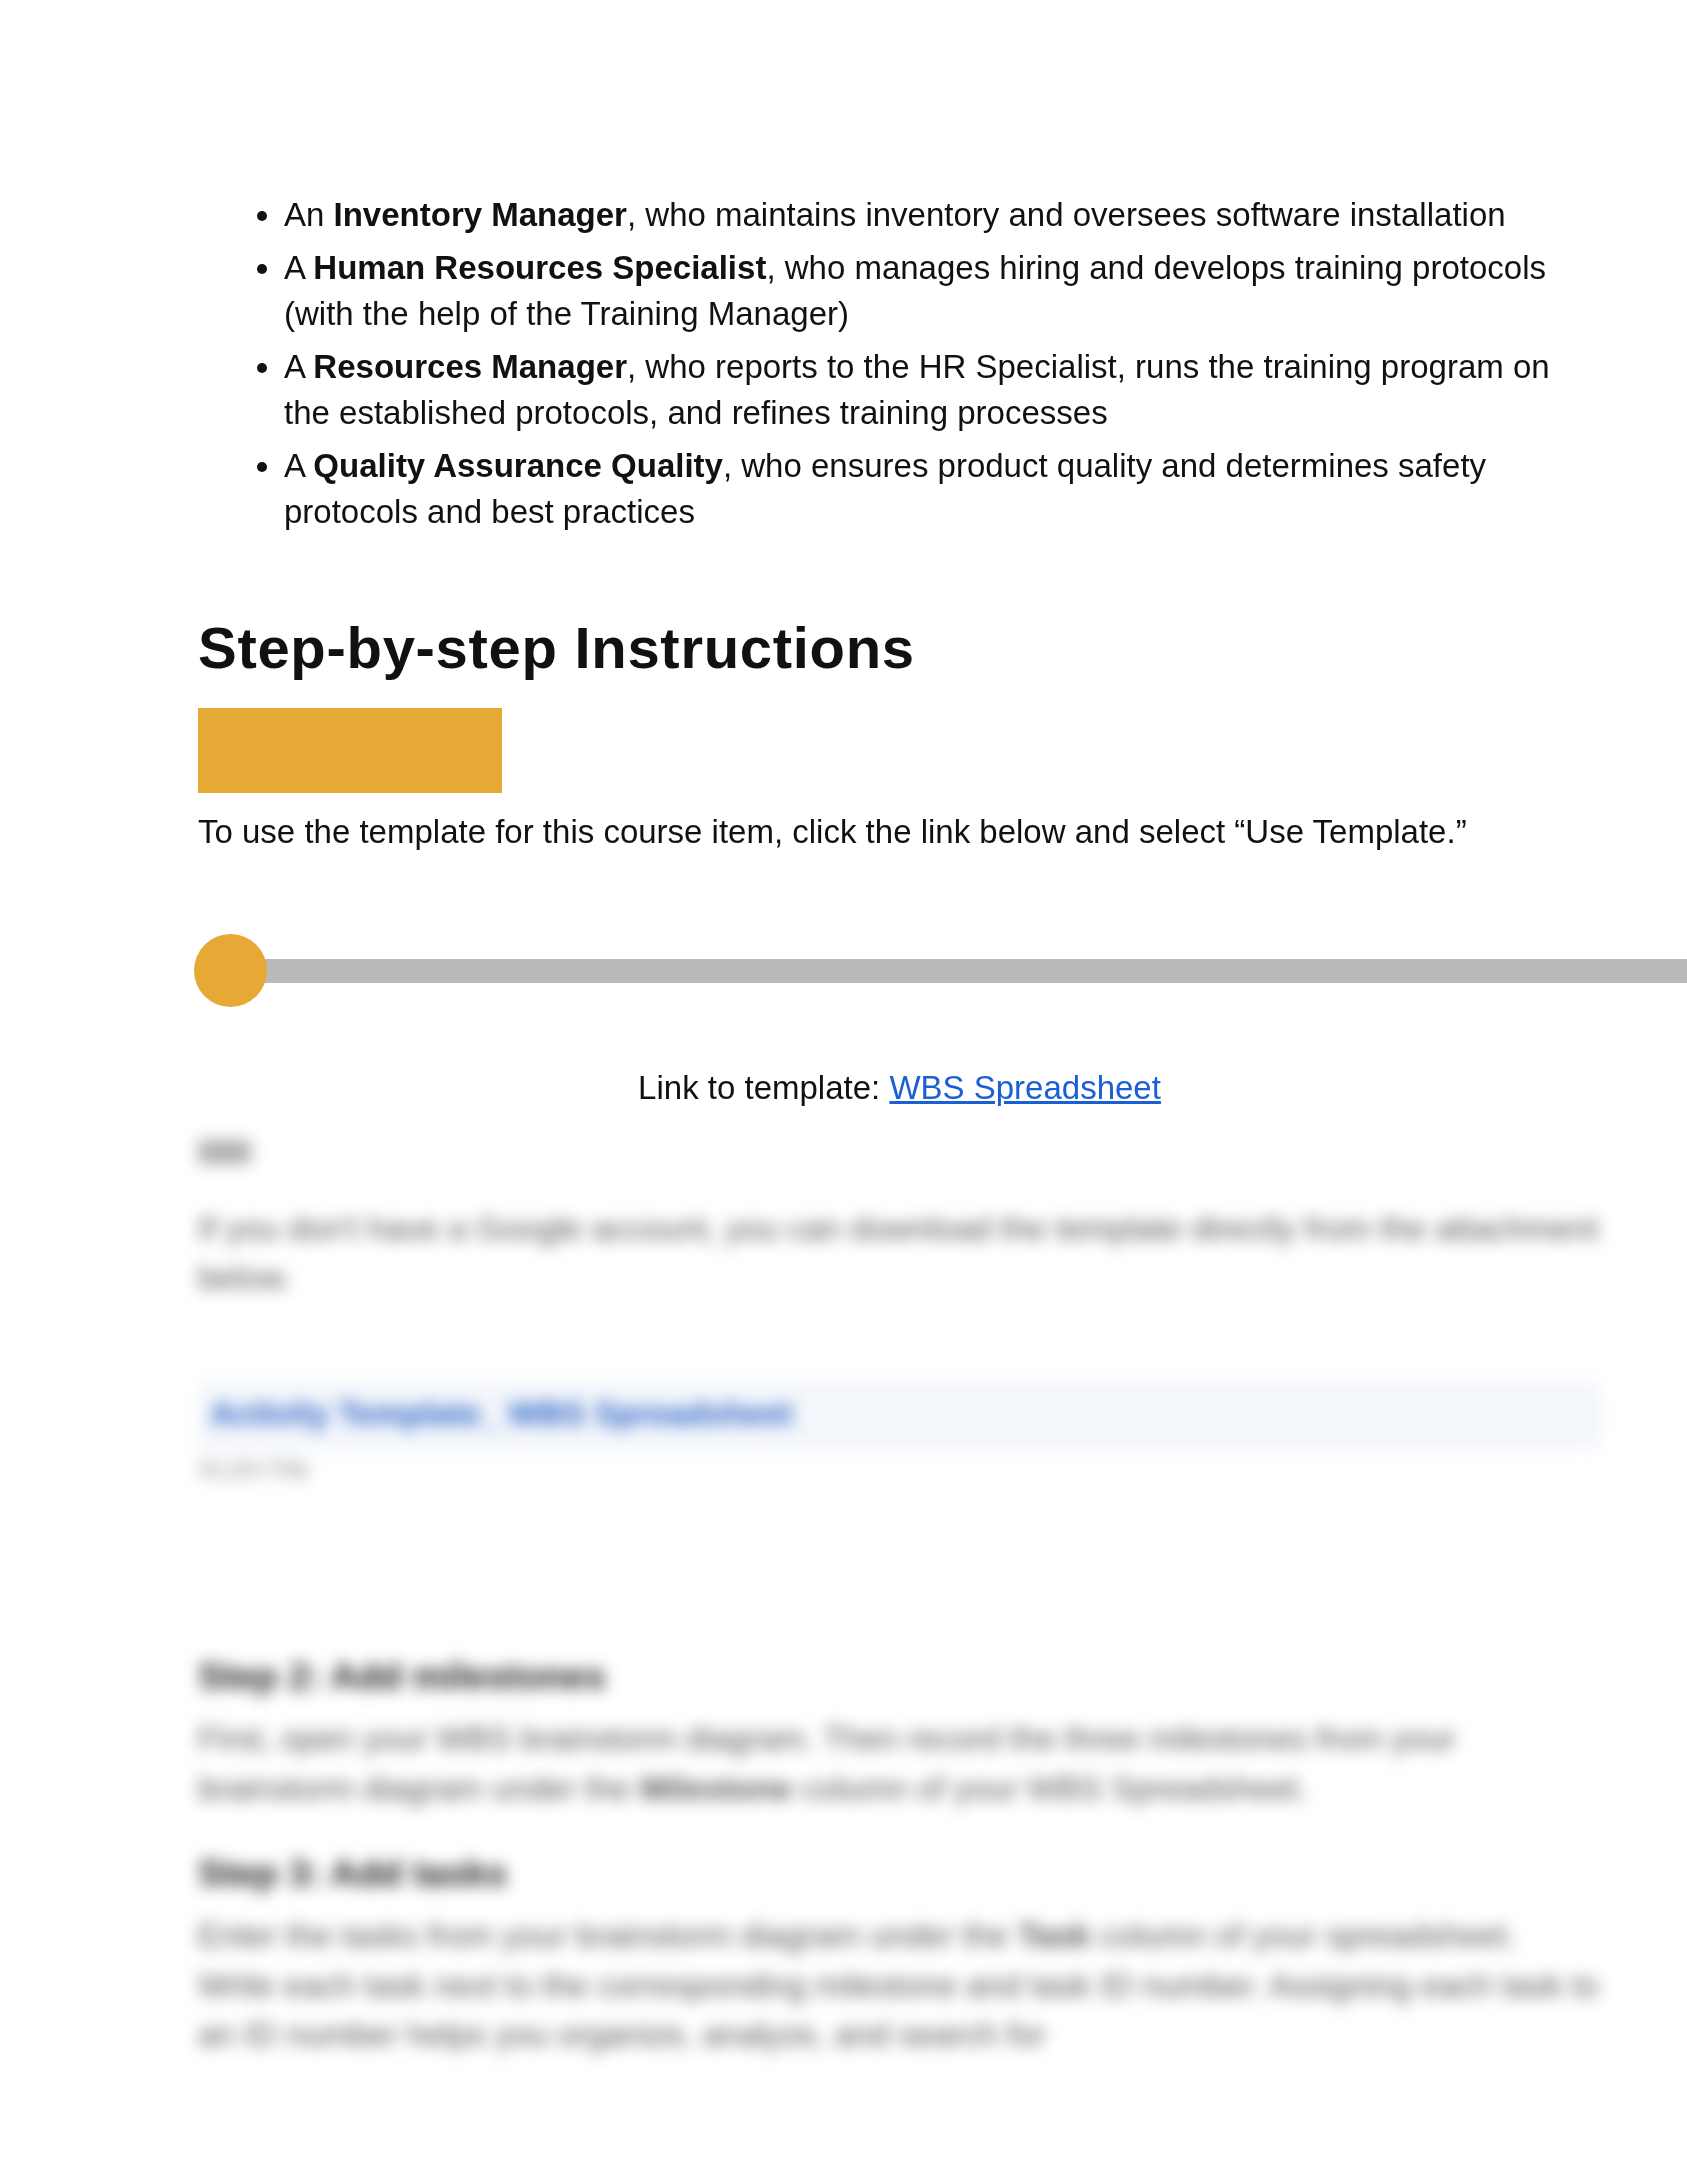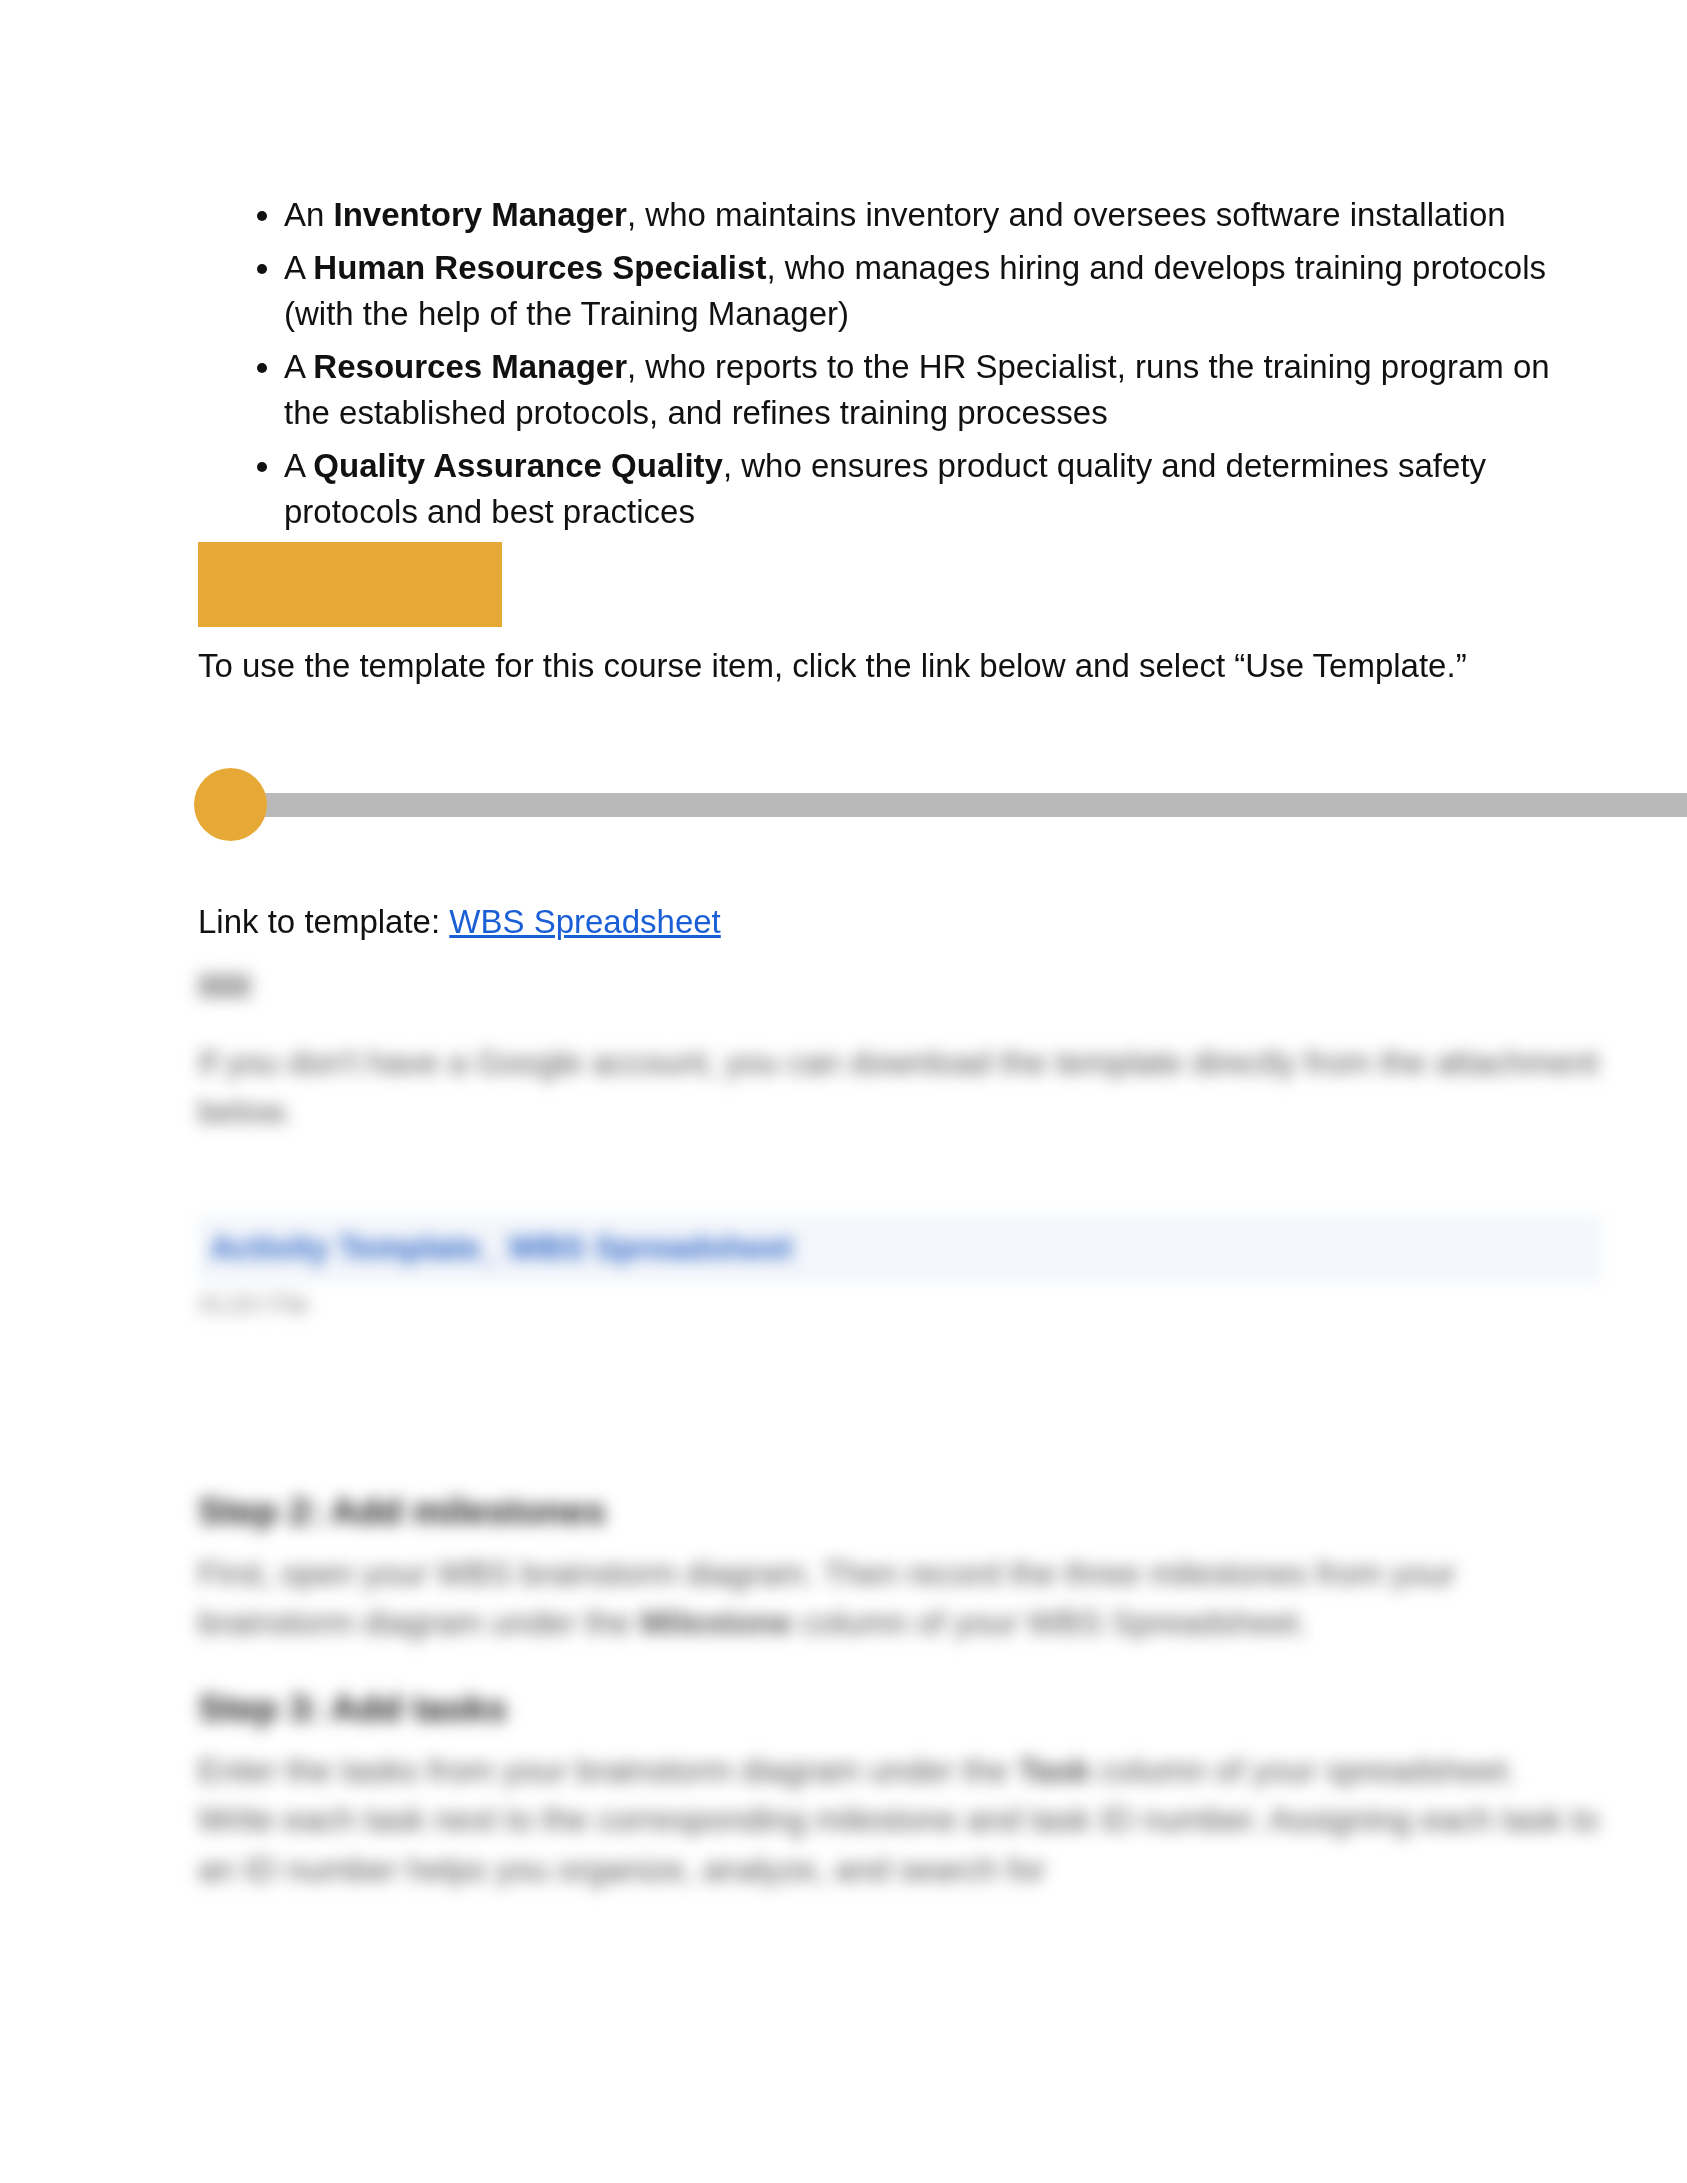--- a/index.html
+++ b/index.html
@@ -80,20 +80,21 @@
     right: -225px;
     top: -4px;
     width: 93px;
     height: 93px;
     background: #149c52;
     transform: rotate(45deg);
   }
   .link-line {
     font-size: 33px;
     margin-bottom: 33px;
+    text-align: center;
   }
   a.tpl-link {
     color: #1a5fd6;
     text-decoration: underline;
   }
 
   
   .blur-region {
     filter: blur(8px);
     color: #555;
@@ -152,20 +153,21 @@
       <span>A </span><span class="bold">Human Resources Specialist</span><span>, who manages hiring and develops training protocols (with the help of the Training Manager)</span>
     </li>
     <li>
       <span>A </span><span class="bold">Resources Manager</span><span>, who reports to the HR Specialist, runs the training program on the established protocols, and refines training processes</span>
     </li>
     <li>
       <span>A </span><span class="bold">Quality Assurance Quality</span><span>, who ensures product quality and determines safety protocols and best practices</span>
     </li>
   </ul>
 
+  <h1 class="section">Step-by-step Instructions</h1>
 
   <div class="yellow-block"></div>
 
 
   <p class="body">To use the template for this course item, click the link below and select “Use Template.”</p>
 
   <div class="sep-wrap">
     <div class="sep-bar"></div>
     <div class="sep-circle"></div>
     <div class="sep-diamond"></div>

